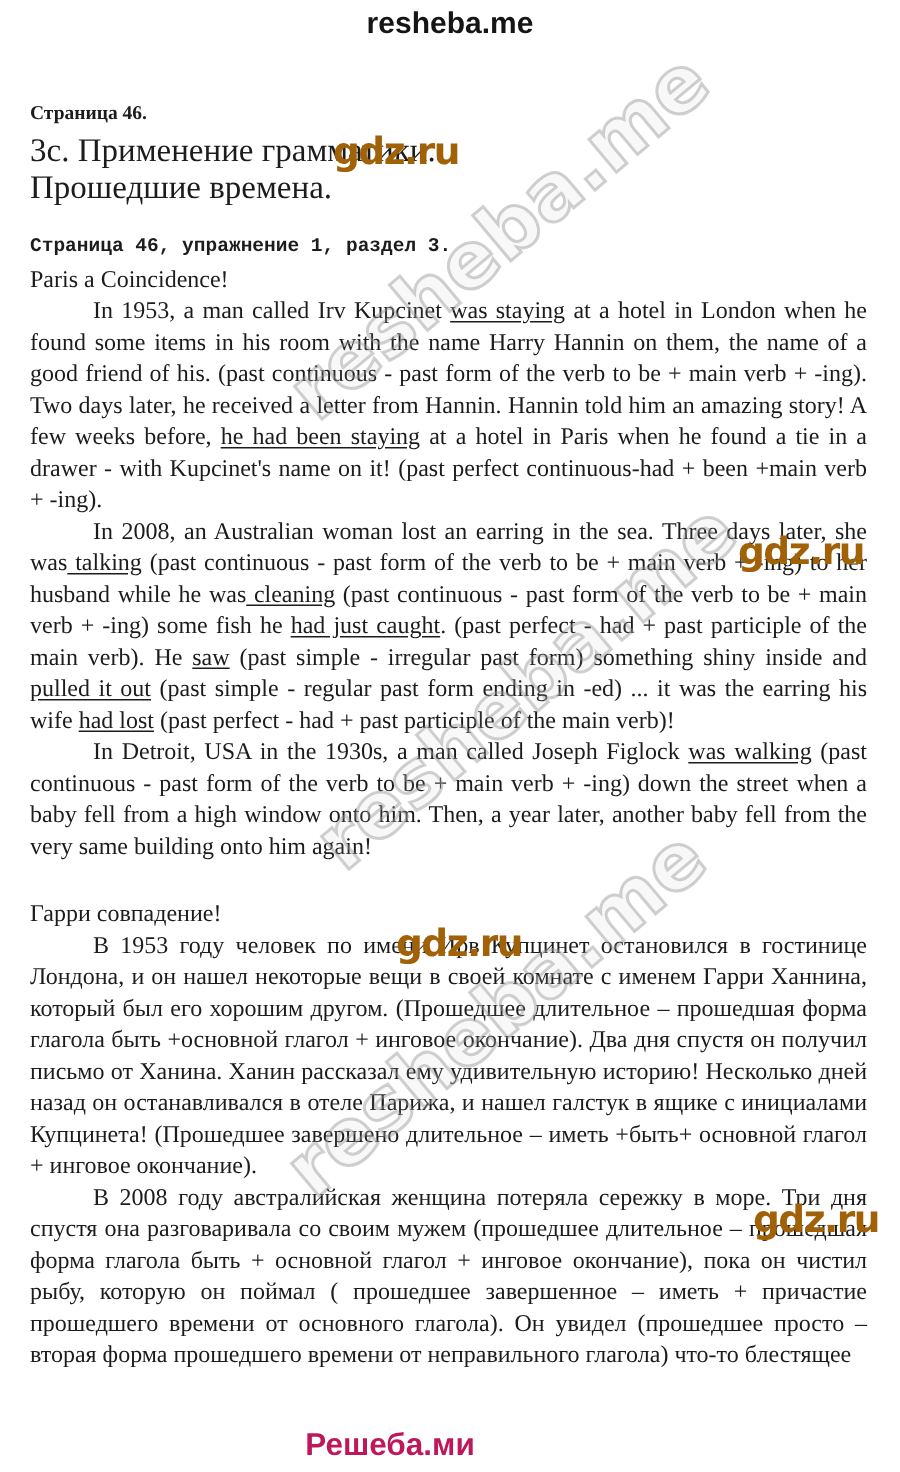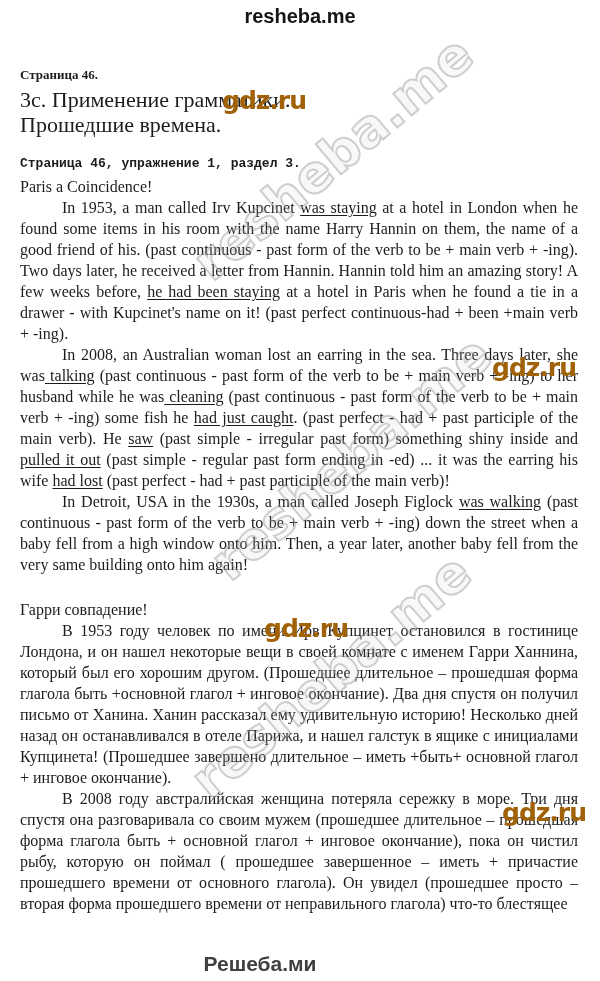--- a/index.html
+++ b/index.html
@@ -15,21 +15,21 @@
     position:absolute;top:5px;left:0;width:600px;
     text-align:center;
     font-family:"Liberation Sans", sans-serif;
     font-weight:bold;font-size:20px;color:#151515;
     z-index:3;
   }
   .site-footer{
     position:absolute;top:952px;left:0;width:520px;
     text-align:center;
     font-family:"Liberation Sans", sans-serif;
-    font-weight:bold;font-size:21px;color:#404040;
+    font-weight:bold;font-size:21px;color:#be185d;
     z-index:3;
   }
   .content{
     position:absolute;left:20px;top:62px;width:558px;
     font-size:16px;line-height:21px;
     z-index:2;
   }
   .content p{margin:0;}
   .h-bold{font-weight:bold;font-size:13px;line-height:25px;}
   .sub-line{font-size:22px;line-height:25px;}

